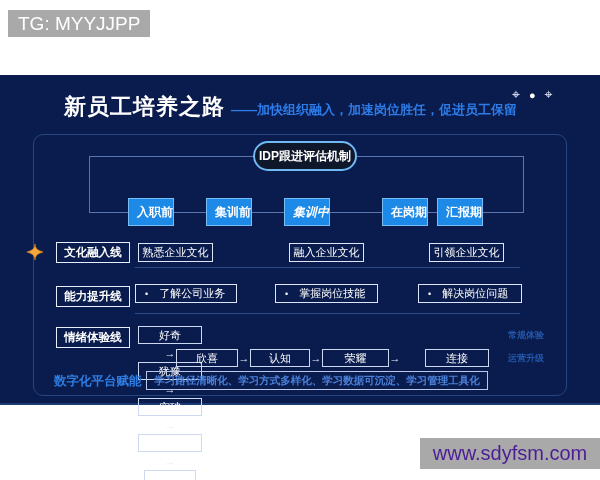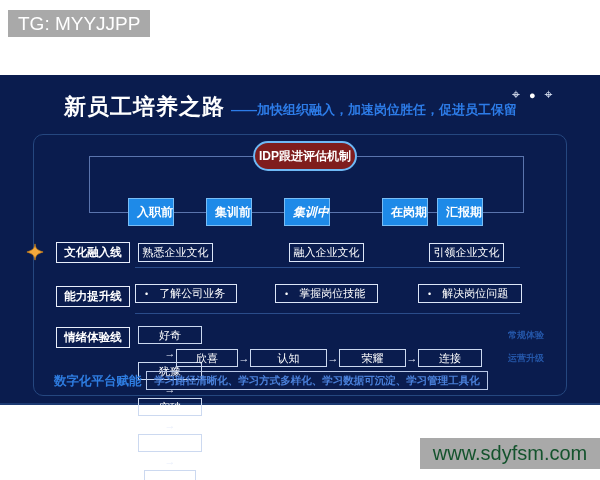--- a/index.html
+++ b/index.html
@@ -21,21 +21,21 @@
   .deco-icons .dot { font-size:11px; color:#ffffff; }
 
   .frame { position:absolute; left:33px; top:134px; width:534px; height:262px;
     border:1px solid #25477f; border-radius:10px; }
 
   .hline { position:absolute; height:1px; background:#5a74ad; }
   .vline { position:absolute; width:1px; background:#5a74ad; }
   .divider { position:absolute; height:1px; background:#2a4c8a; }
 
   .idp-box { position:absolute; left:253px; top:141px; width:104px; height:30px;
-    background:#7f1d1d; border:2px solid #6fb9f5; border-radius:15px;
+    background:#0f172a; border:2px solid #6fb9f5; border-radius:15px;
     color:#ffffff; font-size:12px; font-weight:bold; text-align:center; line-height:26px; }
 
   .stage-box { position:absolute; top:198px; width:46px; height:28px;
     background:#1e8ae8; border:1px solid #79bdf5; color:#ffffff;
     font-size:12px; font-weight:bold; text-align:right; line-height:26px; }
 
   .row-label { position:absolute; left:56px; width:74px; height:21px;
     border:1px solid #e8eefb; color:#ffffff; font-size:11.5px; font-weight:bold;
     text-align:center; line-height:19px; }
 
@@ -56,21 +56,21 @@
 
   .digital-label { position:absolute; left:54px; top:373px; color:#2e7ce0;
     font-size:12.5px; font-weight:bold; }
   .digital-box { position:absolute; left:146px; top:371px; width:342px; height:19px;
     border:1px solid #b9c8e8; color:#4a80da; font-size:10.5px; font-weight:bold;
     text-align:center; line-height:17px; }
 
   .star { position:absolute; left:26px; top:243px; width:18px; height:18px; }
 
   .watermark { position:absolute; left:420px; top:438px; width:180px; height:31px;
-    background:#a9a9a9; color:#14532d; font-size:20px; text-align:center; line-height:31px; }
+    background:#a9a9a9; color:#4c1d95; font-size:20px; text-align:center; line-height:31px; }
 </style>
 </head>
 <body>
 
 <div class="canvas">
 
   <div class="tg-badge">TG: MYYJJPP</div>
 
   <div class="slide"></div>
 
@@ -139,25 +139,25 @@
     <div class="arrow">→</div>
     <div class="emotion-step" style="width:64px;">坚持</div>
     <div class="arrow">→</div>
     <div class="emotion-step" style="width:52px;">喜悦</div>
   </div>
   <div class="emotion-tag" style="top:329px;">常规体验</div>
 
   <div class="emotion-row" style="left:176px; top:349px;">
     <div class="emotion-step" style="width:62px;">欣喜</div>
     <div class="arrow">→</div>
-    <div class="emotion-step" style="width:77px;">认知</div>
+    <div class="emotion-step" style="width:60px;">认知</div>
     <div class="arrow">→</div>
     <div class="emotion-step" style="width:67px;">荣耀</div>
     <div class="arrow">→</div>
-    <div class="emotion-step" style="width:64px;">连接</div>
+    <div class="emotion-step" style="width:64px;margin-left:24px;">连接</div>
   </div>
   <div class="emotion-tag" style="top:352px;">运营升级</div>
 
   <div class="digital-label">数字化平台赋能</div>
   <div class="digital-box">学习路径清晰化、学习方式多样化、学习数据可沉淀、学习管理工具化</div>
 
   <div class="watermark">www.sdyfsm.com</div>
 
 </div>
 

